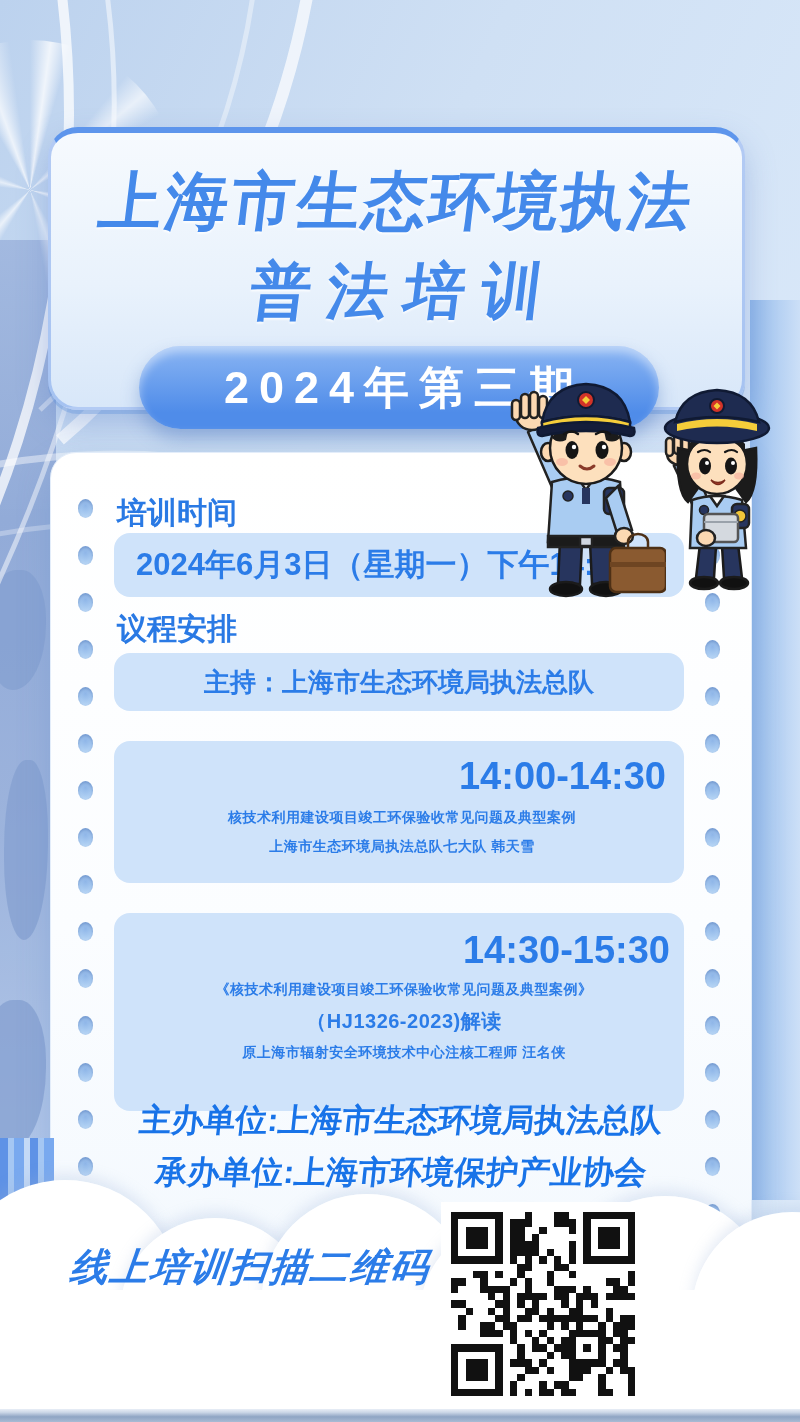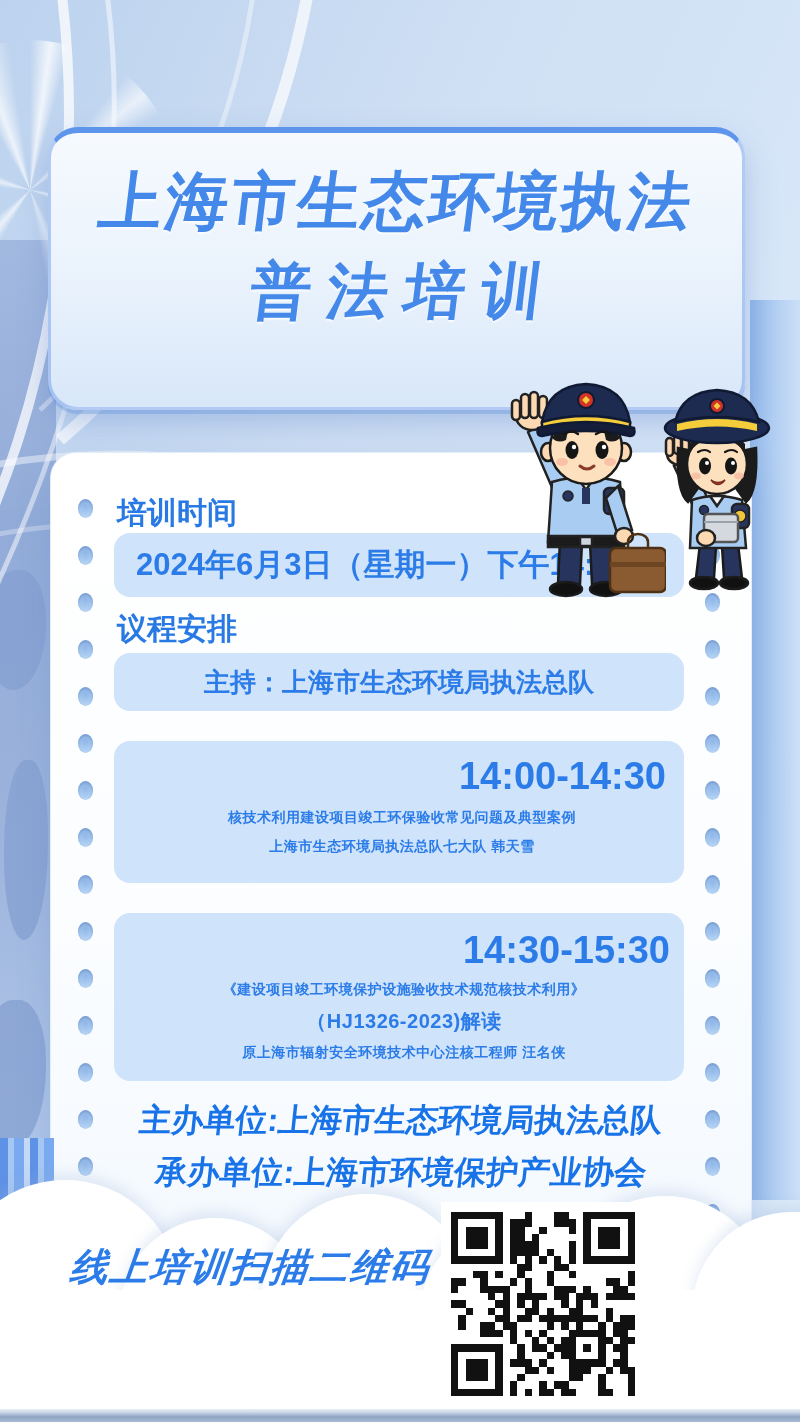--- a/index.html
+++ b/index.html
@@ -70,21 +70,21 @@
   .heading-time{top:40px;}
   .heading-agenda{top:156px;font-family:Liberation Serif, serif;}
   .info-box{
     position:absolute;left:63px;width:570px;box-sizing:border-box;border-radius:16px;
     background:var(--box_bg,#cfe3fa);color:var(--box_text_blue,#2b7ce8);
   }
   .time-box{top:80px;height:64px;display:flex;align-items:center;padding-left:22px;font-size:31px;}
   .host-box{top:200px;height:58px;display:flex;align-items:center;justify-content:center;font-size:26px;}
   .session-box{display:flex;flex-direction:column;}
   .session-1{top:288px;height:142px;padding:14px 18px 0 24px;}
-  .session-2{top:460px;height:168px;padding:16px 14px 0 24px;}
+  .session-2{top:460px;height:198px;padding:16px 14px 0 24px;}
   .session-time{font-size:38px;text-align:right;}
   .session-line{font-size:14px;text-align:center;margin-top:11px;letter-spacing:.5px;}
   .session-2 .session-line{margin-top:9px;}
   .session-hj{font-size:20px;}
   .organizer-line{position:absolute;width:100%;text-align:center;
     color:var(--deep_blue,#1873e8);font-size:32px;transform:skewX(-6deg);}
   .org-1{top:646px;}
   .org-2{top:698px;}
   
   .officer{position:absolute;z-index:7;}
@@ -125,20 +125,21 @@
     <path d="M310,-20 C280,160 190,330 60,440" fill="none" stroke="#ffffff" stroke-opacity=".7" stroke-width="12"></path>
     <path d="M255,-20 C235,140 160,300 40,410" fill="none" stroke="#ffffff" stroke-opacity=".4" stroke-width="5"></path>
     <path d="M-30,470 C150,430 330,470 420,540" fill="none" stroke="#ffffff" stroke-opacity=".45" stroke-width="7"></path>
     <path d="M-30,540 C140,500 300,540 390,610" fill="none" stroke="#ffffff" stroke-opacity=".3" stroke-width="5"></path>
   </svg>
   <div class="stripes-decoration"></div>
 
   <header class="header-card">
     <div class="title-line l1">上海市生态环境执法</div>
     <div class="title-line l2">普法培训</div>
+    <div class="edition-pill">2024年第三期</div>
   </header>
 
   <main class="info-card">
     <div id="dots-holder">
         <div class="dot" style="left: 27px; top: 46px;"></div>
         <div class="dot" style="left: 654px; top: 46px;"></div>
         <div class="dot" style="left: 27px; top: 93px;"></div>
         <div class="dot" style="left: 654px; top: 93px;"></div>
         <div class="dot" style="left: 27px; top: 140px;"></div>
         <div class="dot" style="left: 654px; top: 140px;"></div>
@@ -177,21 +178,21 @@
     <div class="info-box host-box">主持：上海市生态环境局执法总队</div>
 
     <div class="info-box session-box session-1">
       <div class="session-time">14:00-14:30</div>
       <div class="session-line">核技术利用建设项目竣工环保验收常见问题及典型案例</div>
       <div class="session-line">上海市生态环境局执法总队七大队 韩天雪</div>
     </div>
 
     <div class="info-box session-box session-2">
       <div class="session-time">14:30-15:30</div>
-      <div class="session-line">《建设项目竣工环境保护设施验收技术规范核技术利用》</div>
+      <div class="session-line">《核技术利用建设项目竣工环保验收常见问题及典型案例》</div>
       <div class="session-line session-hj">（HJ1326-2023)解读</div>
       <div class="session-line">原上海市辐射安全环境技术中心注核工程师 汪名侠</div>
     </div>
 
     <div class="organizer-line org-1">主办单位:上海市生态环境局执法总队</div>
     <div class="organizer-line org-2">承办单位:上海市环境保护产业协会</div>
   </main>
 
   <svg class="officer male" width="158" height="232" viewBox="0 0 158 232">
 

